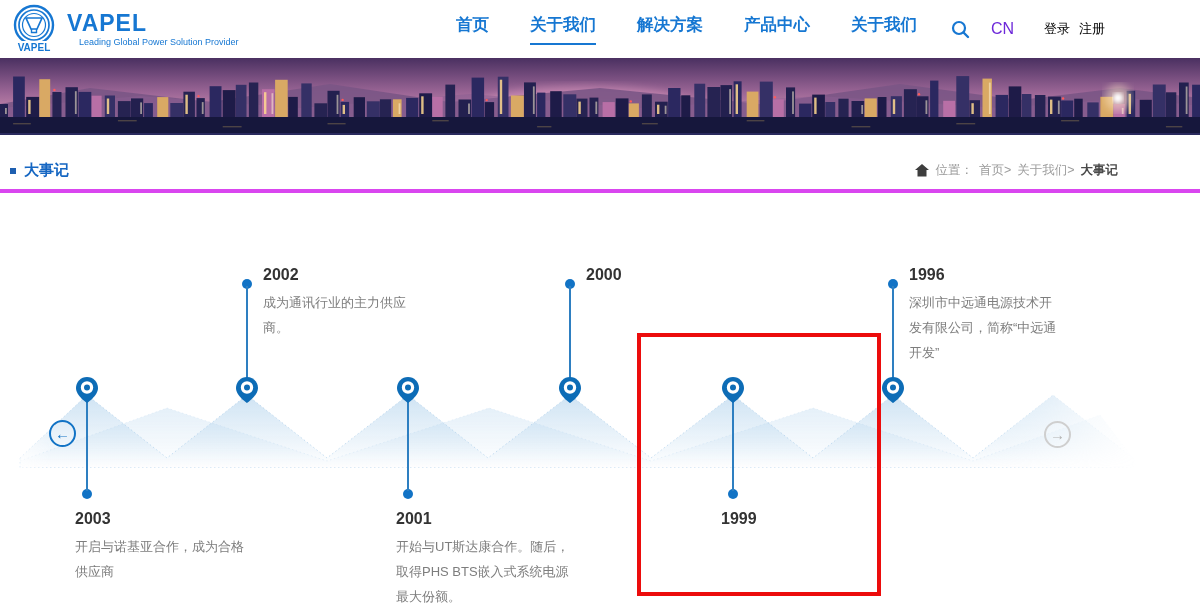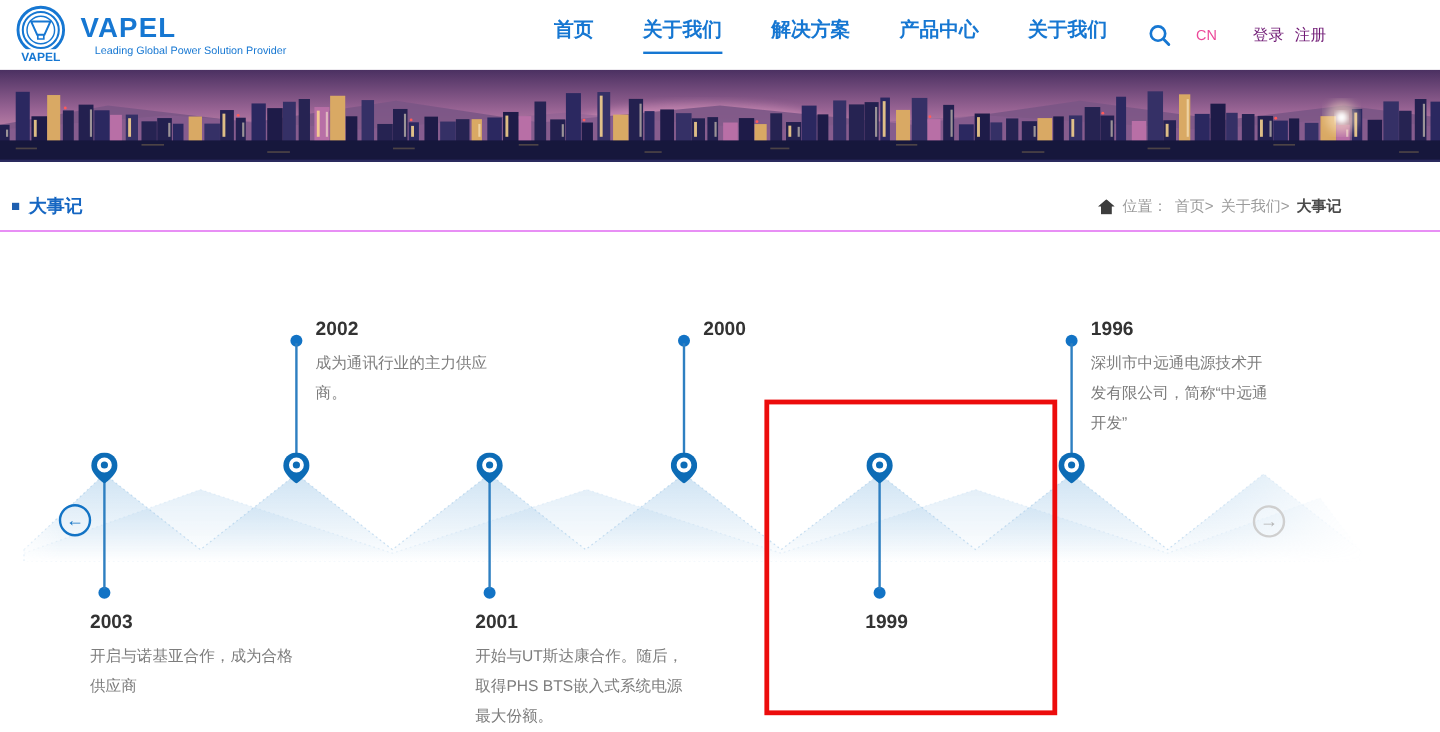--- a/index.html
+++ b/index.html
@@ -19,31 +19,31 @@
   }
   .brand-text .brand-tagline { color:#1677d2; font-size:9px; margin-top:2px;margin-left:12px; }
   .main-nav { display:flex; gap:41px; margin-left:auto; align-items:center; }
   .nav-item {
     color:#1677d2; font-size:16.5px; font-weight:bold; cursor:pointer;
     padding-bottom:7px; border-bottom:2px solid transparent; white-space:nowrap;
   }
   .nav-item.active { border-bottom-color:#1677d2; }
   .header-tools { display:flex; align-items:center; margin-left:34px; gap:0; }
   .search-btn { cursor:pointer; display:flex; align-items:center; }
-  .lang-btn { color:#ec4899; font-size:12px; margin-left:21px; cursor:pointer; }
-  .auth { display:flex; gap:9px; margin-left:30px; font-size:13px; color:#701a75; }
+  .lang-btn { color:#6d28d9; font-size:16px; margin-left:21px; cursor:pointer; }
+  .auth { display:flex; gap:9px; margin-left:30px; font-size:13px; color:#000000; }
   .auth span { cursor:pointer; white-space:nowrap; }
   
   .banner { position:absolute; top:58px; left:0; width:1200px; height:77px; overflow:hidden; }
   .banner svg { display:block; }
   
   .crumb-bar {
     position:absolute; top:152px; left:0; width:1200px; height:41px;
     display:flex; align-items:center; padding:0 82px 0 10px;
-    border-bottom:1px solid #d946ef; background:#fff;
+    border-bottom:4px solid #d946ef; background:#fff;
   }
   .section-title { display:flex; align-items:center; gap:8px; }
   .section-title .bullet { width:6px; height:6px; background:#1e5fb0; }
   .section-title .title-text { color:#1566c2; font-size:15px; font-weight:bold; }
   .crumb { margin-left:auto; display:flex; align-items:center; gap:6px; font-size:12.5px; color:#9b9b9b; }
   .crumb .home-icon { display:flex; align-items:center; }
   .crumb .crumb-link { cursor:pointer; white-space:nowrap; }
   .crumb .crumb-current { color:#4a4a4a; font-weight:bold; white-space:nowrap; }
   
   .timeline { position:absolute; top:193px; left:0; width:1200px; height:417px; }

